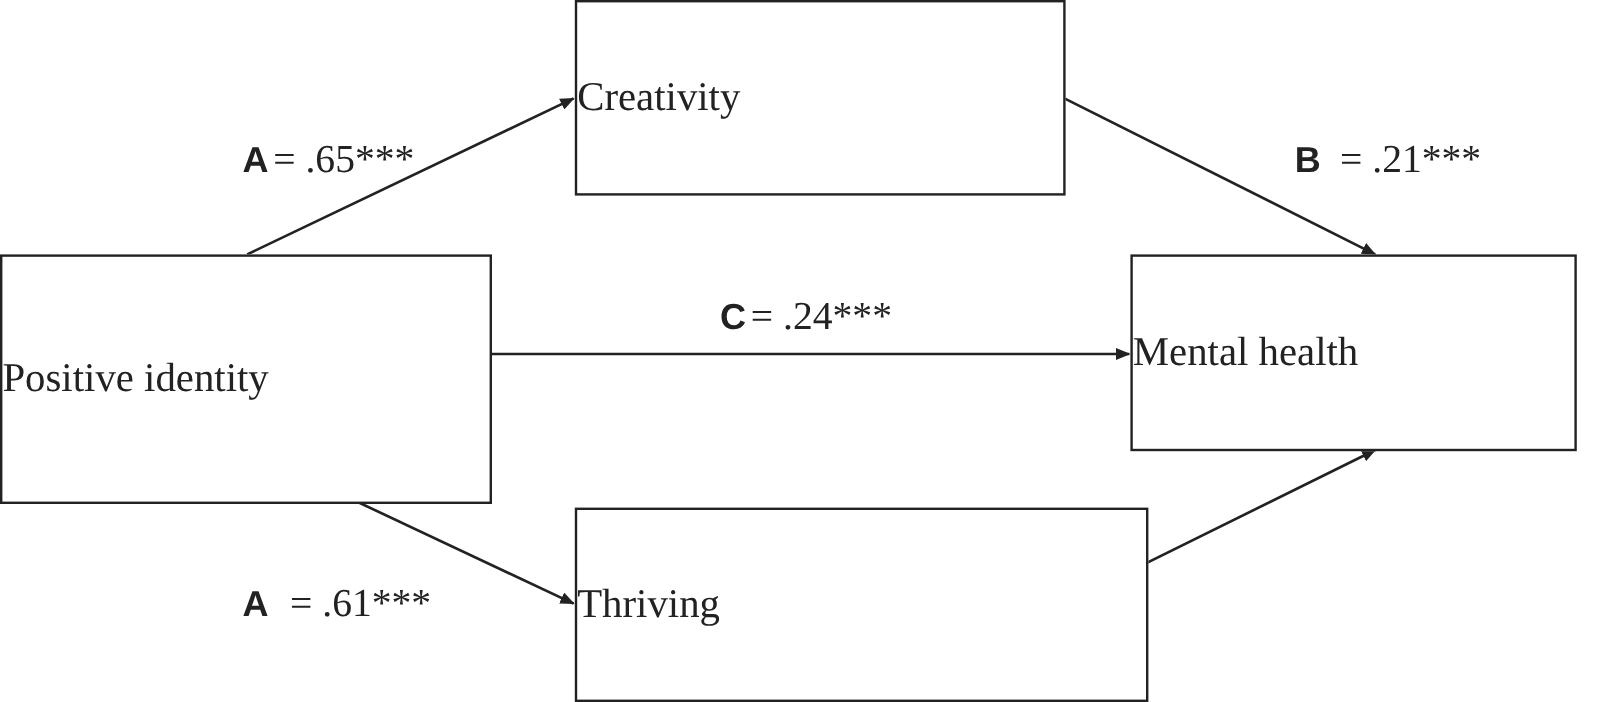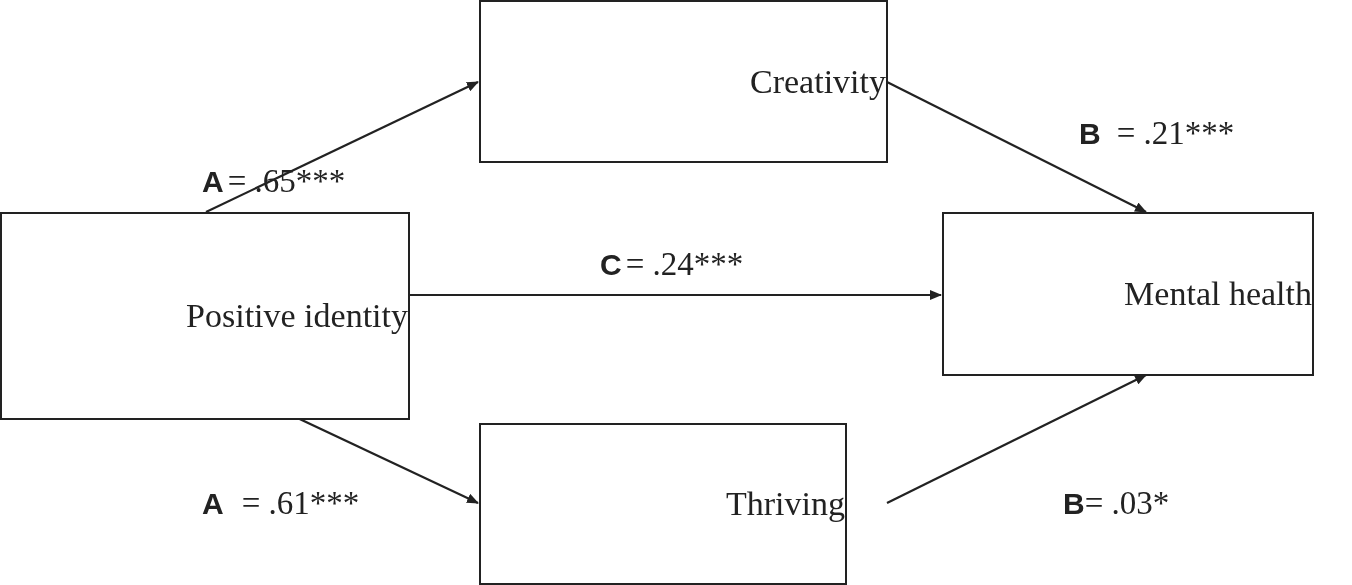--- a/index.html
+++ b/index.html
@@ -5,21 +5,21 @@
     html, body { margin: 0; padding: 0; background: #ffffff; }
     body { width: 1352px; height: 585px; position: relative; overflow: hidden; }
     .canvas { position: absolute; left: 0; top: 0; width: 1352px; height: 585px; }
     .box {
       position: absolute;
       box-sizing: border-box;
       border: 2.5px solid #222222;
       background: #ffffff;
       display: flex;
       align-items: center;
-      justify-content: flex-end;
+      justify-content: flex-start;
       font-family: "Liberation Serif", "DejaVu Serif", serif;
       font-size: 34px;
       color: #222222;
     }
     .label {
       position: absolute;
       white-space: nowrap;
       color: #222222;
       line-height: 1;
     }
@@ -62,42 +62,38 @@
   </div>
 
   <div class="box" style="left:479px; top:0px; width:409px; height:163px;">
     <span>Creativity</span>
   </div>
 
   <div class="box" style="left:942px; top:212px; width:372px; height:164px;">
     <span>Mental health</span>
   </div>
 
-  <div class="box" style="left:479px; top:423px; width:368px; height:162px;">
+  <div class="box" style="left:479px; top:423px; width:478px; height:162px;">
     <span>Thriving</span>
   </div>
 
-  <div class="label" style="left:202px; top:117px;margin-top:48px;">
+  <div class="label" style="left:202px; top:117px;">
     <span class="letter">A</span>
     <span class="value">= .65***</span>
   </div>
 
   <div class="label" style="left:1063px; top:117px;margin-left:16px;">
     <span class="letter">B</span>
     <span class="value" style="margin-left:12px;">= .21***</span>
   </div>
 
   <div class="label" style="left:600px; top:248px;">
     <span class="letter">C</span>
     <span class="value">= .24***</span>
   </div>
 
   <div class="label" style="left:202px; top:487px;">
     <span class="letter">A</span>
     <span class="value" style="margin-left:14px;margin-top:27px;">= .61***</span>
   </div>
 
-  <div class="label" style="left:1063px; top:487px;">
-    <span class="letter">B</span>
-    <span class="value" style="margin-left:-4px;">= .03*</span>
-  </div>
 
 </div>
 
 </body></html>

